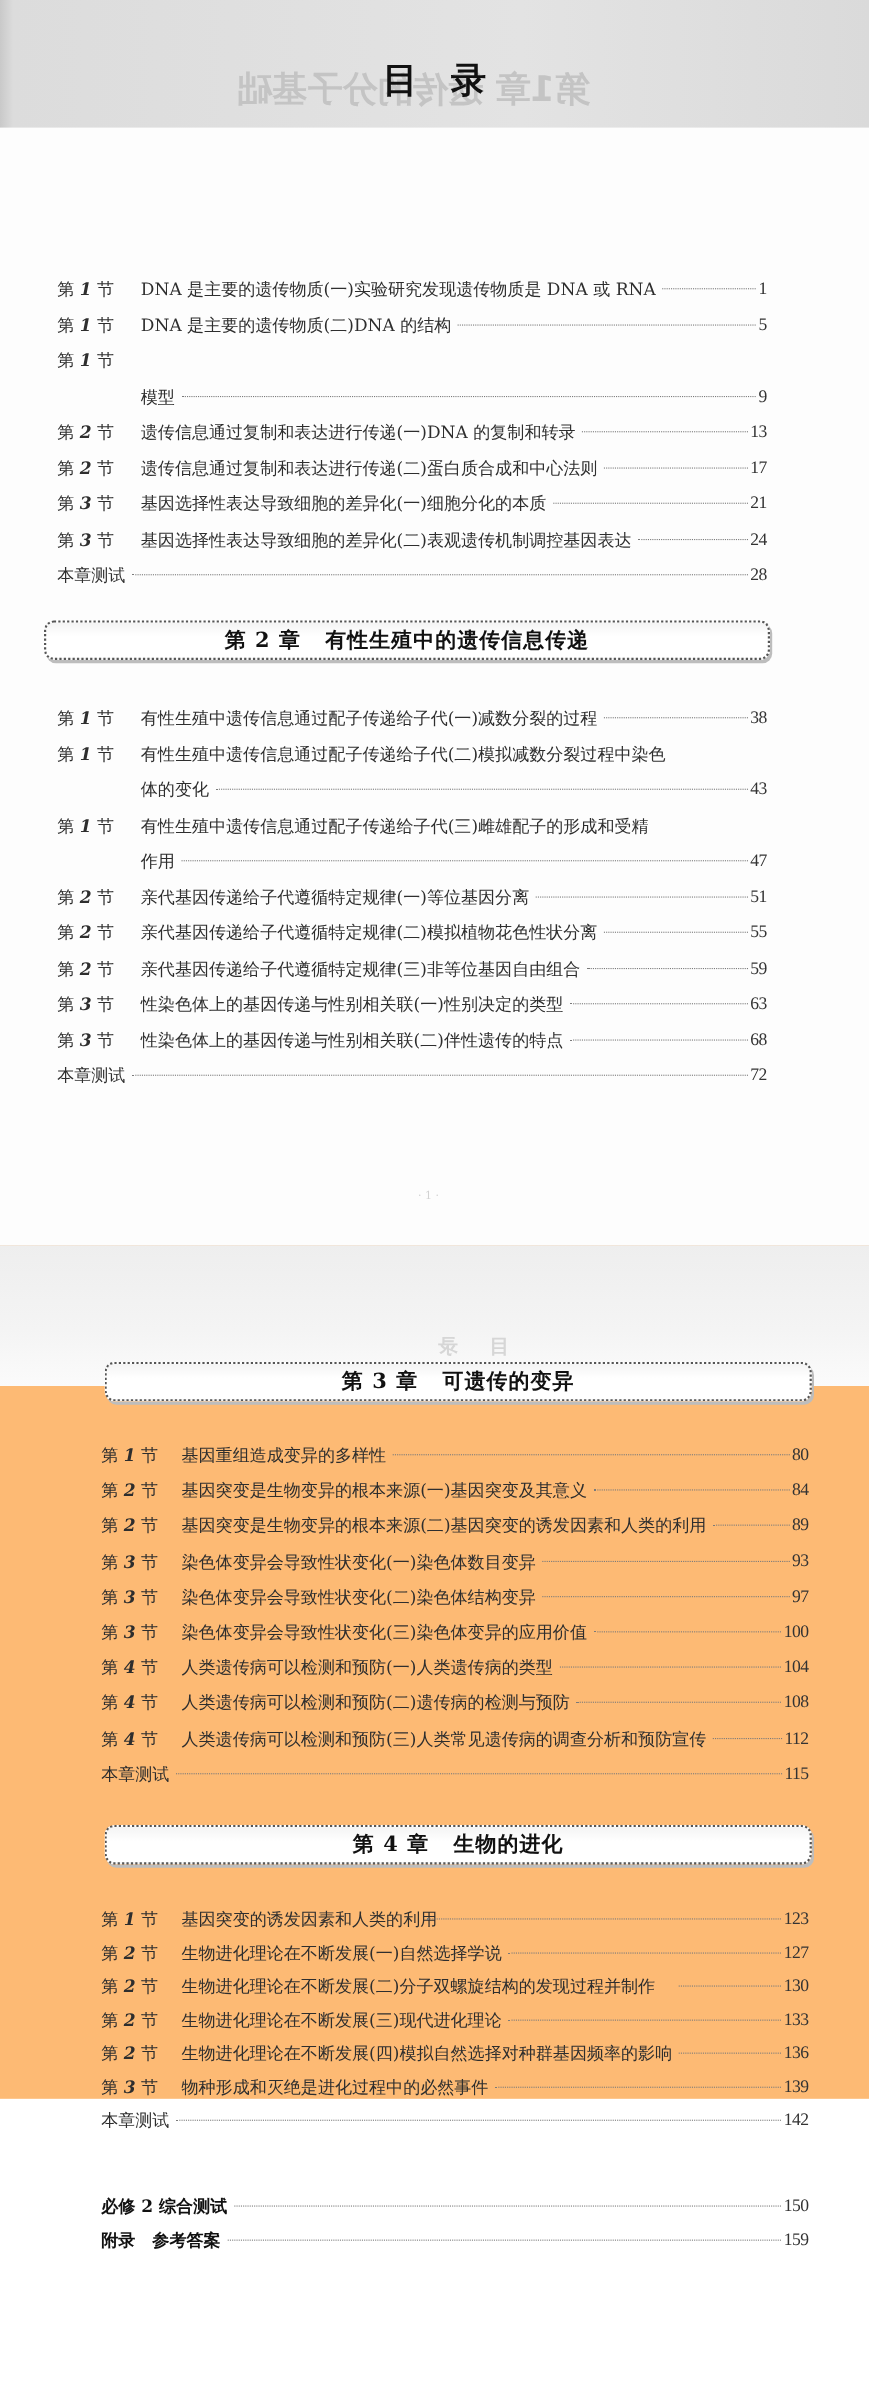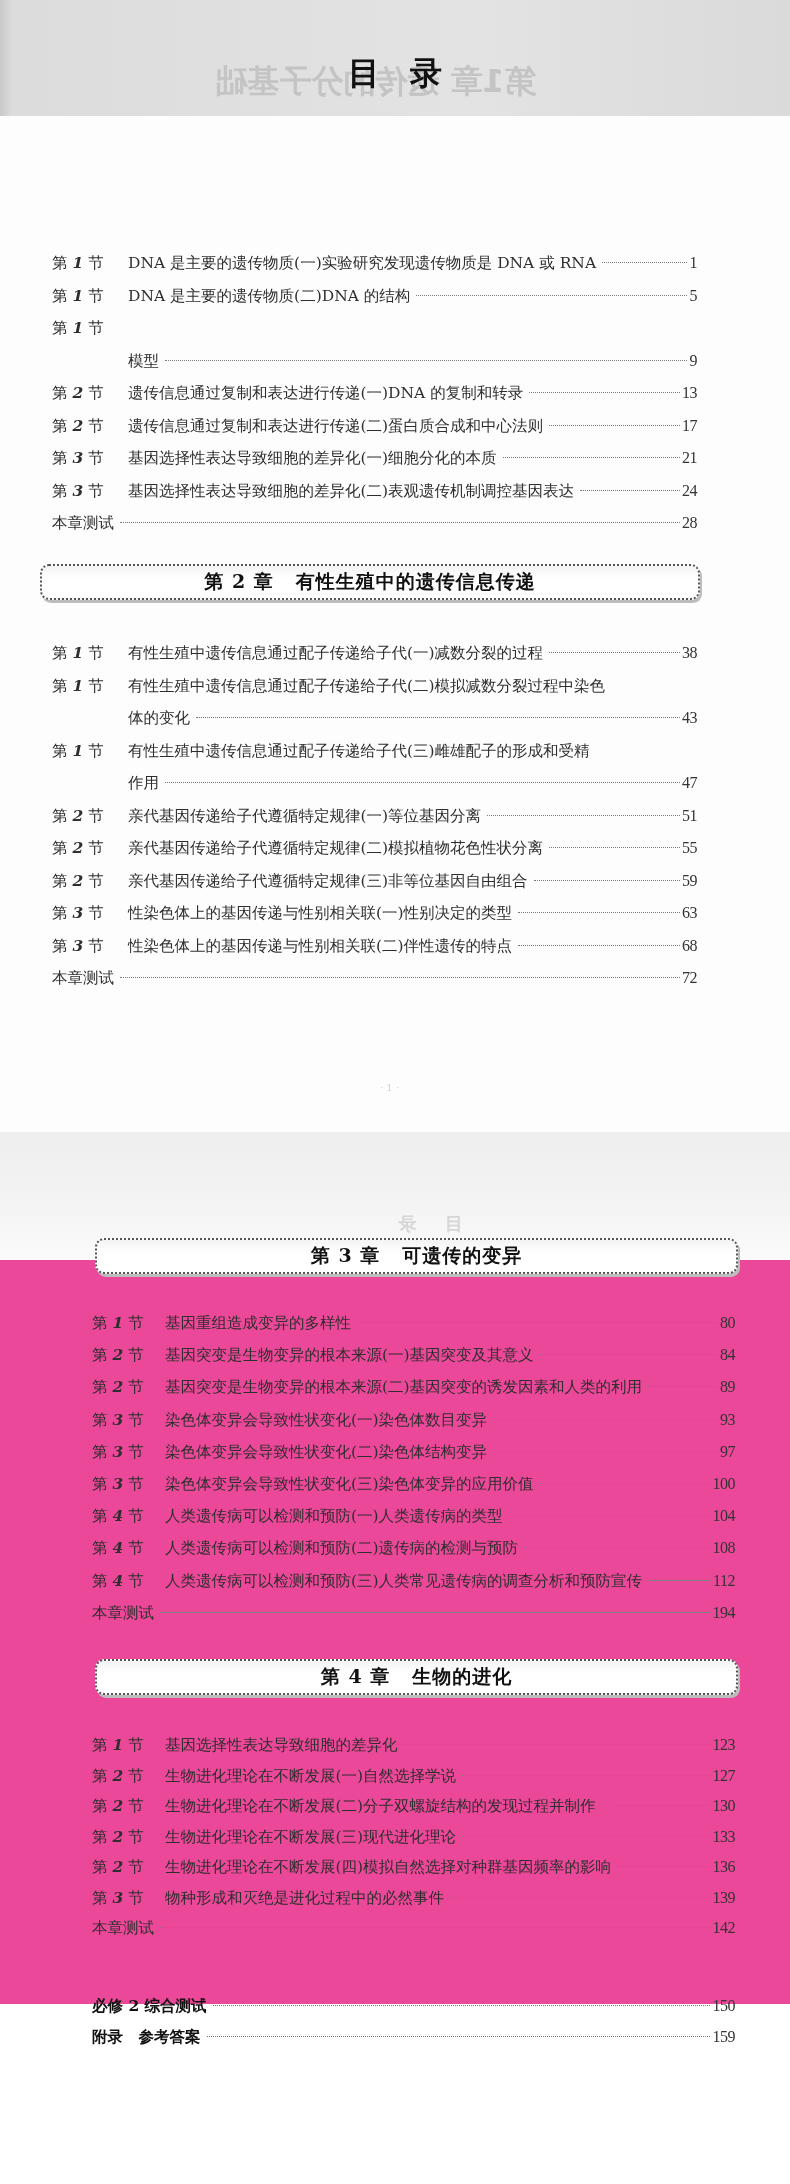--- a/index.html
+++ b/index.html
@@ -1,21 +1,21 @@
 <!DOCTYPE html>
 <html><head>
 <meta charset="utf-8">
 <style>
   * { box-sizing: border-box; margin: 0; padding: 0; }
   html, body { width: 790px; height: 2184px; background: #ffffff; overflow: hidden; }
   body { position: relative; font-family: "DejaVu Serif", "Liberation Serif", serif; color: #2a2a2a; }
 
   .page { position: absolute; left: 0; width: 790px; background: #fdfdfd; }
   .page1 { top: 0; height: 1132px; }
-  .page2 { top: 1132px; height: 872px; background: #ec4899; }
+  .page2 { top: 1132px; height: 776px; background: #fdba74; }
 
   .band1 { position: absolute; left: 0; top: 0; width: 790px; height: 116px;
            background: linear-gradient(90deg, #c9c9c9 0px, #dcdcdc 12px, #e3e3e3 60%, #dadada 100%); }
   .band2 { position: absolute; left: 0; top: 0; width: 790px; height: 128px;
            background: linear-gradient(180deg, #eeeeee 0%, #f4f4f4 60%, #fbfbfb 100%); }
 
   .ghost { position: absolute; color: #cfcfcf; font-family: "DejaVu Sans", sans-serif; font-weight: bold; white-space: nowrap; }
   .ghost.g1 { left: 215px; top: 60px; font-size: 32px; color: #c4c4c4; transform: scaleX(-1); }
   .ghost.g2 { left: 370px; top: 1212px; font-size: 18px; color: #d6d6d6; letter-spacing: 28px; transform: scaleX(-1); }
 
@@ -230,30 +230,30 @@
     </div>
     <div class="entry" style="top: 429.6px;">
       <span class="sec"><span>第 </span><b>4</b><span> 节</span></span>
       <span class="title">人类遗传病可以检测和预防(三)人类常见遗传病的调查分析和预防宣传</span>
       <span class="leader" style="left: 556px; width: 63px;"></span>
       <span class="pnum">112</span>
     </div>
     <div class="entry summary" style="top: 461.8px;">
       <span class="title">本章测试</span>
       <span class="leader" style="left: 68px; width: 551px;"></span>
-      <span class="pnum">194</span>
+      <span class="pnum">115</span>
     </div>
     <div class="chapter-box" style="left: 95px; top: 527px; width: 643px;">
       <span class="chap-label">第 4 章</span>
       <span class="chap-sep"></span>
       <span class="chap-label">生物的进化</span>
     </div>
     <div class="entry" style="top: 594px;">
       <span class="sec"><span>第 </span><b>1</b><span> 节</span></span>
-      <span class="title">基因选择性表达导致细胞的差异化</span>
+      <span class="title">基因突变的诱发因素和人类的利用</span>
       <span class="leader" style="left: 296px; width: 322px;"></span>
       <span class="pnum">123</span>
     </div>
     <div class="entry" style="top: 624.5px;">
       <span class="sec"><span>第 </span><b>2</b><span> 节</span></span>
       <span class="title">生物进化理论在不断发展(一)自然选择学说</span>
       <span class="leader" style="left: 370px; width: 248px;"></span>
       <span class="pnum">127</span>
     </div>
     <div class="entry" style="top: 655px;">

